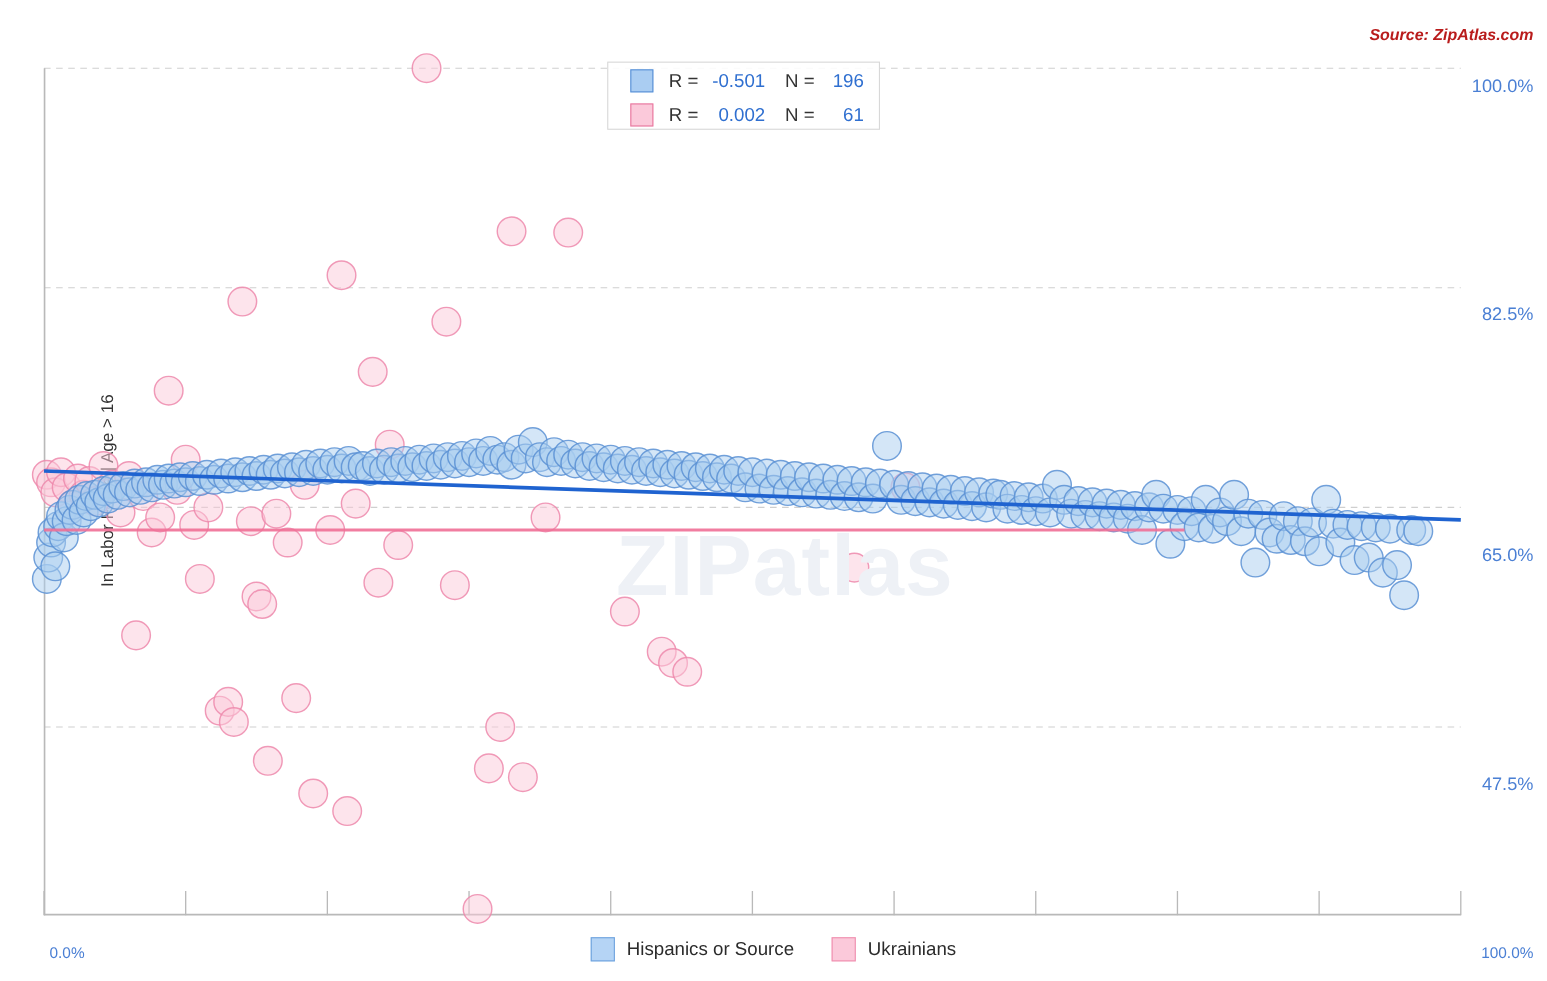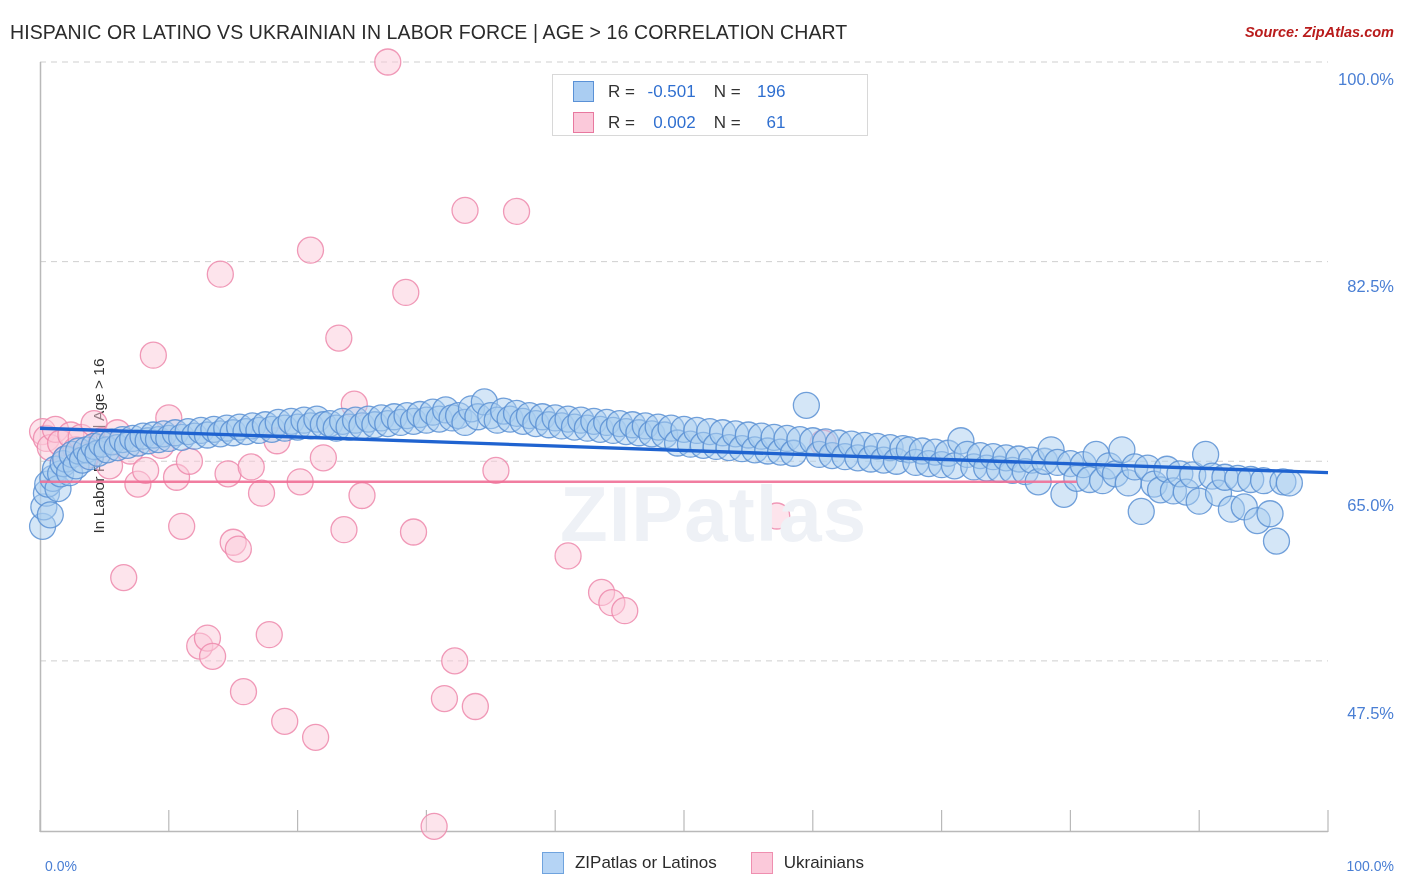--- a/index.html
+++ b/index.html
@@ -89,22 +89,22 @@
     font-size: 14px;
     color: #4a7fd4;
     white-space: nowrap;
   }
   #x-min { left: 45px; }
   #x-max { right: 12px; }
 
   .stat-legend {
     position: absolute;
     left: 552px;
-    top: 74px;
-    width: 316px;
+    top: 56px;
+    width: 248px;
     height: 62px;
     border: 1px solid #d8d8d8;
     background: rgba(255,255,255,0.88);
     box-sizing: border-box;
     z-index: 5;
   }
   .stat-row {
     position: absolute;
     left: 0; right: 0;
     height: 27px;
@@ -165,21 +165,20 @@
     font-size: 17px;
     color: #2b2b2b;
     white-space: nowrap;
   }
 </style>
 </head>
 <body>
 
 <div id="chart-root">
 
-  <div class="title">HISPANIC OR LATINO VS UKRAINIAN IN LABOR FORCE | AGE &gt; 16 CORRELATION CHART</div>
   <div class="source">Source: ZipAtlas.com</div>
   <div class="yaxis-title">In Labor Force | Age &gt; 16</div>
 
   <div id="plot">
     <div class="watermark">ZIPatlas</div>
     <svg id="plot-svg" viewBox="0 0 1288 770" preserveAspectRatio="none">
         <g>
           <line x1="0" y1="0" x2="1288" y2="0" stroke="#cfcfcf" stroke-width="1" stroke-dasharray="6 5"></line>
           <line x1="0" y1="199.62962962962968" x2="1288" y2="199.62962962962968" stroke="#cfcfcf" stroke-width="1" stroke-dasharray="6 5"></line>
           <line x1="0" y1="399.2592592592593" x2="1288" y2="399.2592592592593" stroke="#cfcfcf" stroke-width="1" stroke-dasharray="6 5"></line>
@@ -496,21 +495,21 @@
     </div>
     <div class="stat-row r2">
       <span class="swatch pink"></span>
       <span class="stat-text"><span class="lbl">R =</span> <span class="stat-val rv">0.002</span><span class="gap"></span><span class="lbl">N =</span> <span class="stat-val nv">61</span></span>
     </div>
   </div>
 
   <div class="bottom-legend">
     <div class="bl-item">
       <span class="bl-sw blue"></span>
-      <span class="bl-label">ZIPatlas or Latinos</span>
+      <span class="bl-label">Hispanics or Source</span>
     </div>
     <div class="bl-item">
       <span class="bl-sw pink"></span>
       <span class="bl-label">Ukrainians</span>
     </div>
   </div>
 
 </div>
 
 </body></html>

